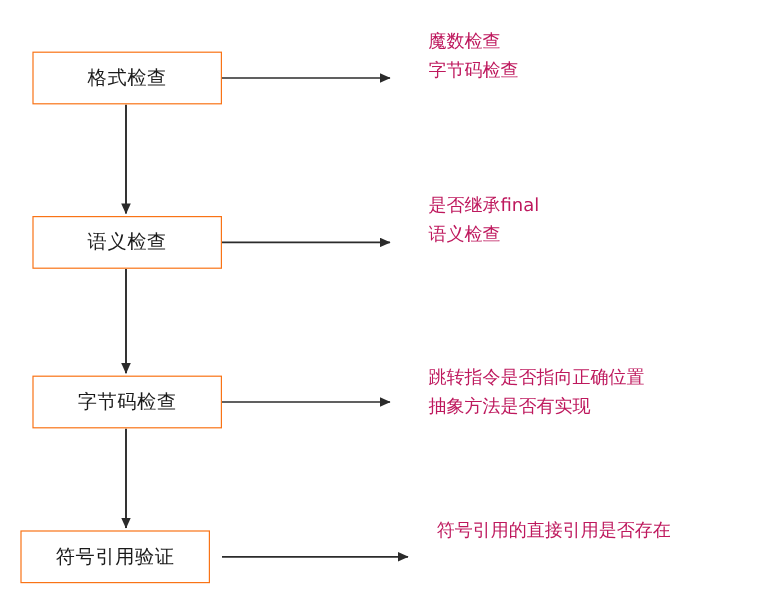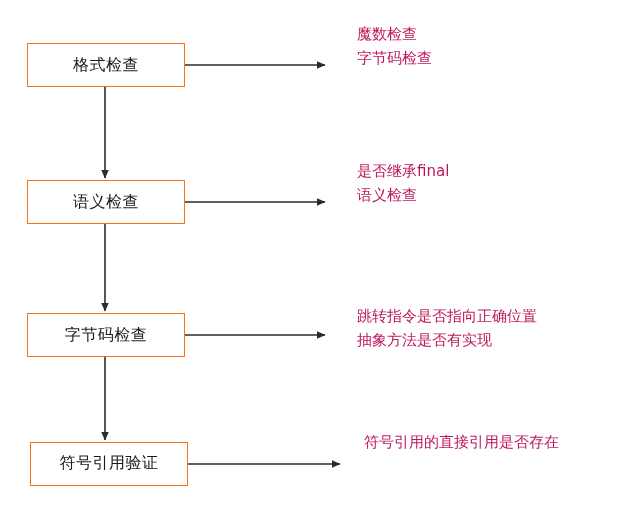--- a/index.html
+++ b/index.html
@@ -51,24 +51,24 @@
     line-height: 24px;
     color: #be185d;
     white-space: nowrap;
   }
   .detail-line {
     display: block;
   }
   .node-1 { left: 27px; top: 43px; }
   .node-2 { left: 27px; top: 180px; }
   .node-3 { left: 27px; top: 313px; text-align: right; }
-  .node-4 { left: 30px; top: 442px; font-family: Liberation Mono, monospace; }
+  .node-4 { left: 17px; top: 442px; }
   .detail-1 { top: 22px; }
   .detail-2 { top: 159px; }
-  .detail-3 { top: 304px; }
+  .detail-3 { top: 304px; font-family: Liberation Mono, monospace; }
   .detail-4 { top: 430px; left: 364px; }
 </style>
 </head>
 <body>
 
 <div id="diagram-canvas">
 
   <svg class="flow-svg" viewBox="0 0 633 511">
     <defs>
       <marker id="arrowhead" markerWidth="9" markerHeight="8" refX="8.5" refY="4" orient="auto" markerUnits="userSpaceOnUse">

